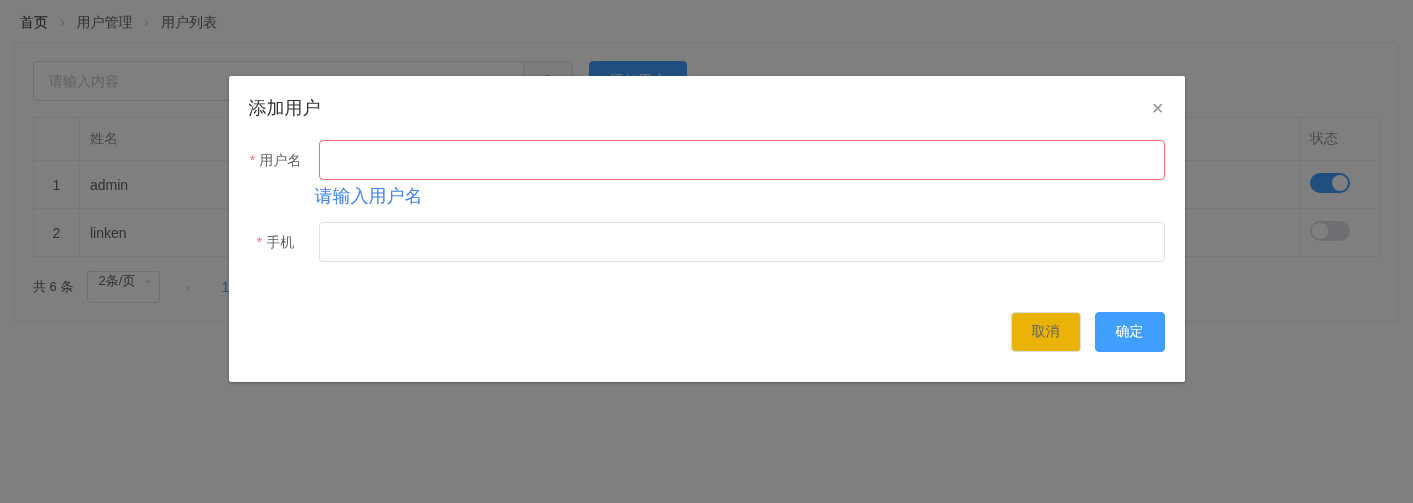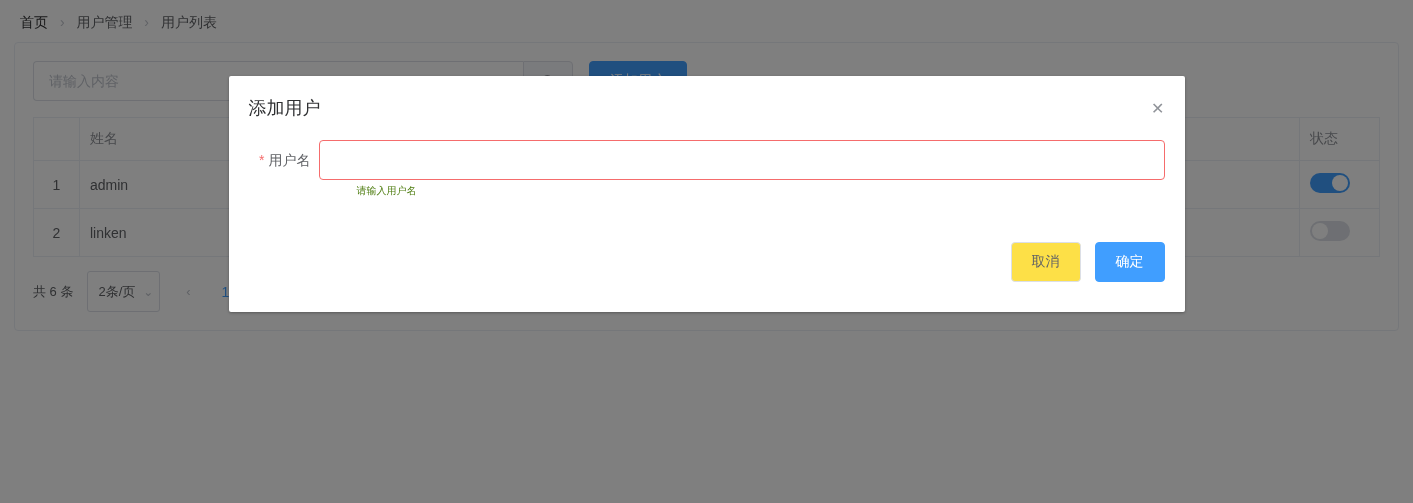--- a/index.html
+++ b/index.html
@@ -81,22 +81,22 @@
   .switch.on { background: #409eff; }
   .switch.off { background: #dcdfe6; }
   .switch::after {
     content: ""; position: absolute; width: 16px; height: 16px; background: #fff;
     border-radius: 50%; top: 2px;
   }
   .switch.on::after { right: 2px; }
   .switch.off::after { left: 2px; }
   .pagination { display: flex; align-items: center; gap: 14px; margin-top: 14px; font-size: 13px; color: #606266;}
   .pg-select {
-    height: 41px; border: 1px solid #dcdfe6; border-radius: 3px; padding: 0 24px 0 10px;
-    font-size: 13px; color: #606266; background: #fff; position: relative; display: inline-flex; align-items: center;
+    height: 32px; border: 1px solid #dcdfe6; border-radius: 3px; padding: 0 24px 0 10px;
+    font-size: 13px; color: #606266; background: #fff; position: relative; display: inline-flex; align-items: flex-start;
   }
   .pg-select .caret { position: absolute; right: 6px; color: #c0c4cc; font-size: 12px;}
   .pg-btn { width: 28px; height: 28px; display: inline-flex; align-items: center; justify-content: center; color: #c0c4cc; cursor: pointer; font-size: 13px;}
   .pg-num { width: 18px; text-align: center; cursor: pointer; font-size: 14px;}
   .pg-num.active { color: #409eff; font-weight: 500;}
   .pg-num.inactive { color: #303133; }
 
   
   .mask {
     position: absolute; inset: 0; background: rgba(0,0,0,0.5);
@@ -106,32 +106,32 @@
     top: 76px; width: 956px; background: #fff; border-radius: 2px;
     box-shadow: 0 1px 3px rgba(0,0,0,.3);
     padding-bottom: 10px;
   }
   .dialog-header { padding: 20px 20px 10px; display: flex; align-items: center; justify-content: space-between;}
   .dialog-title { font-size: 18px; color: #303133; }
   .dialog-close { color: #909399; font-size: 16px; cursor: pointer; }
   .dialog-body { padding: 10px 20px 20px; }
   .form-row { display: flex; align-items: flex-start; margin-bottom: 20px; }
   .form-row.with-error { margin-bottom: 4px; }
-  .form-label { width: 70px; text-align: right; padding-right: 8px; line-height: 40px; color: #606266; font-size: 14px;}
+  .form-label { width: 70px; text-align: center; padding-right: 16px; line-height: 40px; color: #606266; font-size: 14px;}
   .form-label .req { color: #f56c6c; margin-right: 4px; }
   .form-field { flex: 1; }
   .form-input {
     width: 100%; height: 40px; border: 1px solid #dcdfe6; border-radius: 4px;
     padding: 0 15px; font-size: 14px; outline: none; color: #606266;
   }
   .form-input.error { border-color: #f56c6c; }
-  .form-error-msg { color: #4d7c0f; font-size: 10px; margin: 2px 0 14px 108px; }
+  .form-error-msg { color: #3b82f6; font-size: 18px; margin: 2px 0 14px 66px; }
   .dialog-footer { padding: 10px 20px 20px; text-align: right; }
   .btn-default {
-    height: 40px; padding: 0 20px; background: #fde047; color: #606266;
+    height: 40px; padding: 0 20px; background: #eab308; color: #606266;
     border: 1px solid #dcdfe6; border-radius: 4px; font-size: 14px; cursor: pointer; margin-right: 10px;
   }
   .btn-primary.sm { height: 40px; text-align: center; }
   @keyframes blink { 50% { opacity: 0; } }
 </style>
 </head>
 <body>
 
 <div class="breadcrumb">
   <span>首页</span>
@@ -204,19 +204,25 @@
     <div class="form-row with-error">
       <label class="form-label"><span class="req">*</span><span>用户名</span></label>
       <div class="form-field">
         <input class="form-input error" autofocus="" style="">
       </div>
     </div>
     <div class="form-error-msg">请输入用户名</div>
 
 
 
+    <div class="form-row">
+      <label class="form-label"><span class="req">*</span><span>手机</span></label>
+      <div class="form-field">
+        <input class="form-input" style="">
+      </div>
+    </div>
 
   </div>
   <div class="dialog-footer">
     <button class="btn-default">取消</button>
     <button class="btn-primary sm">确定</button>
   </div>
 </div>
 
 </body></html>

